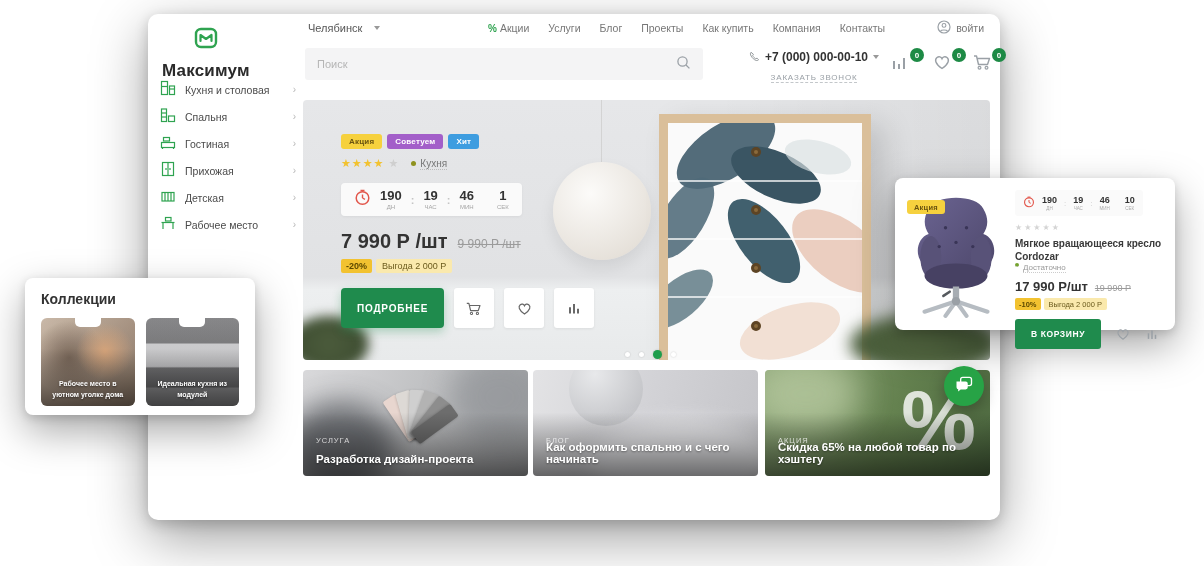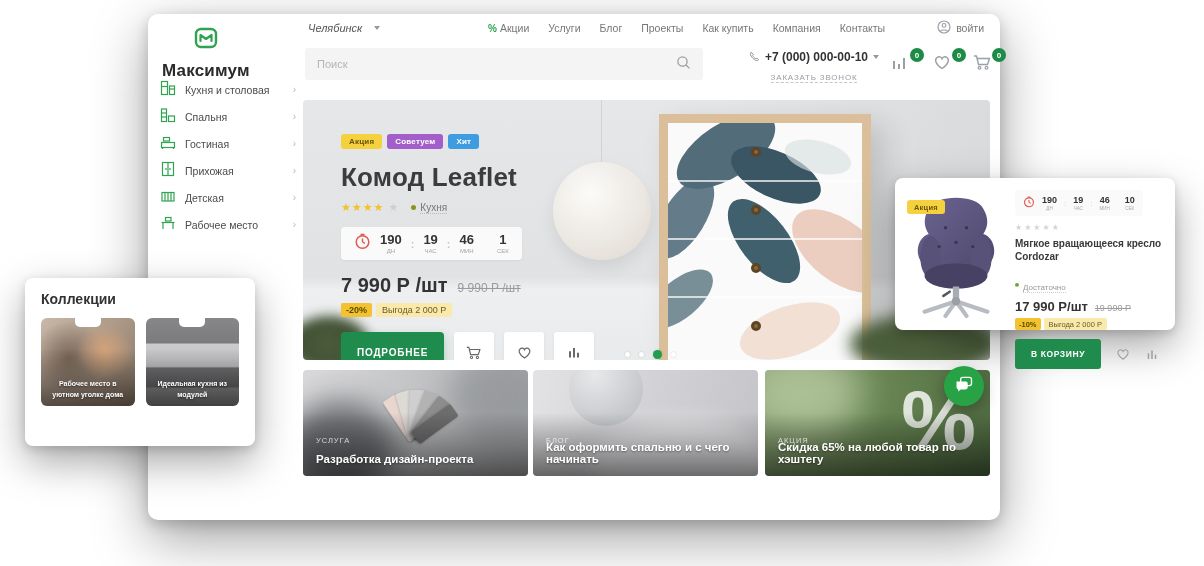--- a/index.html
+++ b/index.html
@@ -9,21 +9,21 @@
 
   
   .main-card { left:148px; top:14px; width:852px; height:506px; background:#fff; border-radius:10px;
                box-shadow:0 18px 55px rgba(0,0,0,.38), 0 4px 14px rgba(0,0,0,.18); z-index:1; }
 
   
   .logo { left:14px; top:12px; display:flex; align-items:center; gap:7px;flex-direction:column; }
   .logo-text { font-size:17px; font-weight:bold; color:#2a2a2a; letter-spacing:.2px; }
 
   
-  .city { left:160px; top:8px; font-size:11px; color:#555; display:flex; align-items:center; gap:12px; cursor:pointer;font-style:italic; }
+  .city { left:160px; top:8px; font-size:11px; color:#555; display:flex; align-items:center; gap:12px; cursor:pointer; }
   .caret { width:0; height:0; border-left:3.5px solid transparent; border-right:3.5px solid transparent; border-top:4px solid #999; display:inline-block; }
   .menu { left:340px; top:8px; display:flex; gap:19px; align-items:center;text-align:center; }
   .menu-item { font-size:10.5px; color:#777; cursor:pointer; white-space:nowrap; }
   .menu-item .pct { color:#2fa350; font-weight:bold; margin-right:3px; font-size:10px; }
   .login { right:16px; top:6px; display:flex; align-items:center; gap:5px; font-size:10.5px; color:#777; cursor:pointer; }
 
   
   .search { left:157px; top:34px; width:398px; height:32px; background:#f4f4f5; border-radius:3px; display:flex; align-items:center; padding:0 12px; }
   .search input { flex:1; border:none; background:transparent; outline:none; font-size:11px; color:#444; font-family:"Liberation Sans", sans-serif; }
   .search input::placeholder { color:#b5b5b5; }
@@ -99,21 +99,21 @@
   .arm-blob2 { position:absolute; right:-22px; top:-18px; width:100px; height:90px; border-radius:50%; background:#8f9296; filter:blur(14px); opacity:.7; }
   .art2 { background:linear-gradient(105deg,#e3e3e5 0%,#d2d2d6 50%,#c4c4c8 100%); }
   .balloon { position:absolute; left:36px; top:-18px; width:74px; height:74px; border-radius:50%;
              background:radial-gradient(circle at 35% 30%, #e9eaec, #b6b7bb); opacity:.9; }
   .bed-blob { position:absolute; right:-20px; bottom:-26px; width:190px; height:80px; border-radius:50%; background:#ededf0; filter:blur(10px); }
   .art3 { background:linear-gradient(110deg,#8ba476 0%,#64814f 55%,#4e6a41 100%); }
   .pct-big { position:absolute; right:14px; top:2px; font-size:84px; font-weight:bold; color:rgba(255,255,255,.8); }
   .sun-blob { position:absolute; left:-14px; top:-16px; width:110px; height:80px; border-radius:50%; background:#b7c9a0; filter:blur(16px); opacity:.8; }
 
   
-  .collections { left:25px; top:278px; width:230px; height:168px; background:#fff; border-radius:8px; z-index:5;
+  .collections { left:25px; top:278px; width:230px; height:137px; background:#fff; border-radius:8px; z-index:5;
                  box-shadow:0 16px 40px rgba(0,0,0,.35), 0 3px 10px rgba(0,0,0,.15); padding:13px 16px; }
   .coll-title { font-size:14px; font-weight:bold; color:#333; }
   .coll-row { display:flex; gap:11px; margin-top:11px; }
   .tile { position:relative; width:94px; height:88px; border-radius:6px; overflow:hidden; cursor:pointer; }
   .tile .notch { position:absolute; top:0; left:50%; transform:translateX(-50%); width:26px; height:9px; background:#fff; border-radius:0 0 5px 5px; z-index:3; }
   .tile .t-overlay { position:absolute; inset:0; background:linear-gradient(180deg,rgba(0,0,0,.02) 35%,rgba(0,0,0,.5)); z-index:1; }
   .tile .t-caption { position:absolute; left:4px; right:4px; bottom:6px; z-index:2; text-align:center; font-size:7px; font-weight:bold; color:#fff; line-height:1.5; text-shadow:0 1px 2px rgba(0,0,0,.5); }
   .tile1-art { position:absolute; inset:0; background:
       radial-gradient(circle at 68% 38%, #d8a67c 0%, rgba(216,166,124,0) 34%),
       radial-gradient(circle at 30% 45%, #7c6a5c 0%, rgba(124,106,92,0) 45%),
@@ -126,21 +126,21 @@
            box-shadow:0 16px 40px rgba(0,0,0,.35), 0 3px 10px rgba(0,0,0,.15); }
   .pcard-badge { position:absolute; left:12px; top:22px; z-index:2; }
   .chair-zone { position:absolute; left:6px; top:14px; width:110px; height:126px; }
   .pcard-body { position:absolute; left:120px; top:12px; right:12px; }
   .mini-timer { display:flex; align-items:center; gap:7px; background:#fafafa; border-radius:3px; padding:4px 8px; width:fit-content; }
   .mini-tnum { font-size:9px; font-weight:bold; color:#333; line-height:1; }
   .mini-tlab { font-size:4.5px; color:#aaa; text-transform:uppercase; margin-top:1px; }
   .mini-tsep { color:#ccc; font-size:8px; }
   .pcard-stars { margin-top:7px; color:#d4d4d4; font-size:8px; letter-spacing:2px; }
   .pcard-title { margin-top:5px; font-size:10px; font-weight:600; color:#3a3a3a; line-height:1.3; }
-  .pcard-stock { margin-top:20px; display:flex; align-items:flex-start; gap:4px; }
+  .pcard-stock { margin-top:0; display:flex; align-items:flex-start; gap:4px; }
   .pcard-stock .gdot { width:4px; height:4px; border-radius:50%; background:#74a32e; }
   .pcard-stock span { font-size:8px; color:#999; border-bottom:1px dotted #ccc; }
   .pcard-price-row { margin-top:6px; display:flex; align-items:baseline; gap:7px; }
   .pcard-price { font-size:13px; font-weight:bold; color:#333; }
   .pcard-old { font-size:9px; color:#9b9b9b; text-decoration:line-through; }
   .pcard-benefits { margin-top:4px; display:flex; gap:3px; align-items:center; }
   .disc-sm { background:#f2c230; color:#5d4a00; font-size:7.5px; font-weight:bold; padding:1.5px 4px; border-radius:2px; }
   .benefit-sm { background:#fae9ad; color:#6b5b1d; font-size:7.5px; padding:1.5px 5px; border-radius:2px; }
   .pcard-btns { margin-top:9px; display:flex; align-items:center; gap:14px; }
   .btn-cart { background:#1f8b4d; color:#fff; border:none; border-radius:3px; height:30px; padding:0 16px;
@@ -343,21 +343,20 @@
       </div>
       <div class="plant-blob"></div>
       <div class="plant-blob2"></div>
 
       <div class="hero-content">
         <div class="badges">
           <span class="pill pill-yellow">Акция</span>
           <span class="pill pill-purple">Советуем</span>
           <span class="pill pill-blue">Хит</span>
         </div>
-        <div class="hero-title">Комод Leaflet</div>
         <div class="rating-row">
           <span class="stars-on">★★★★</span>
           <span class="stars-off">★</span>
           <span class="stock-dot"></span>
           <span class="stock-txt">Кухня</span>
         </div>
         <div class="timer">
           <span>
             <svg width="17" height="17" viewBox="0 0 17 17" fill="none">
               <circle cx="8.5" cy="9" r="6.3" stroke="#e2574c" stroke-width="1.5"></circle>

